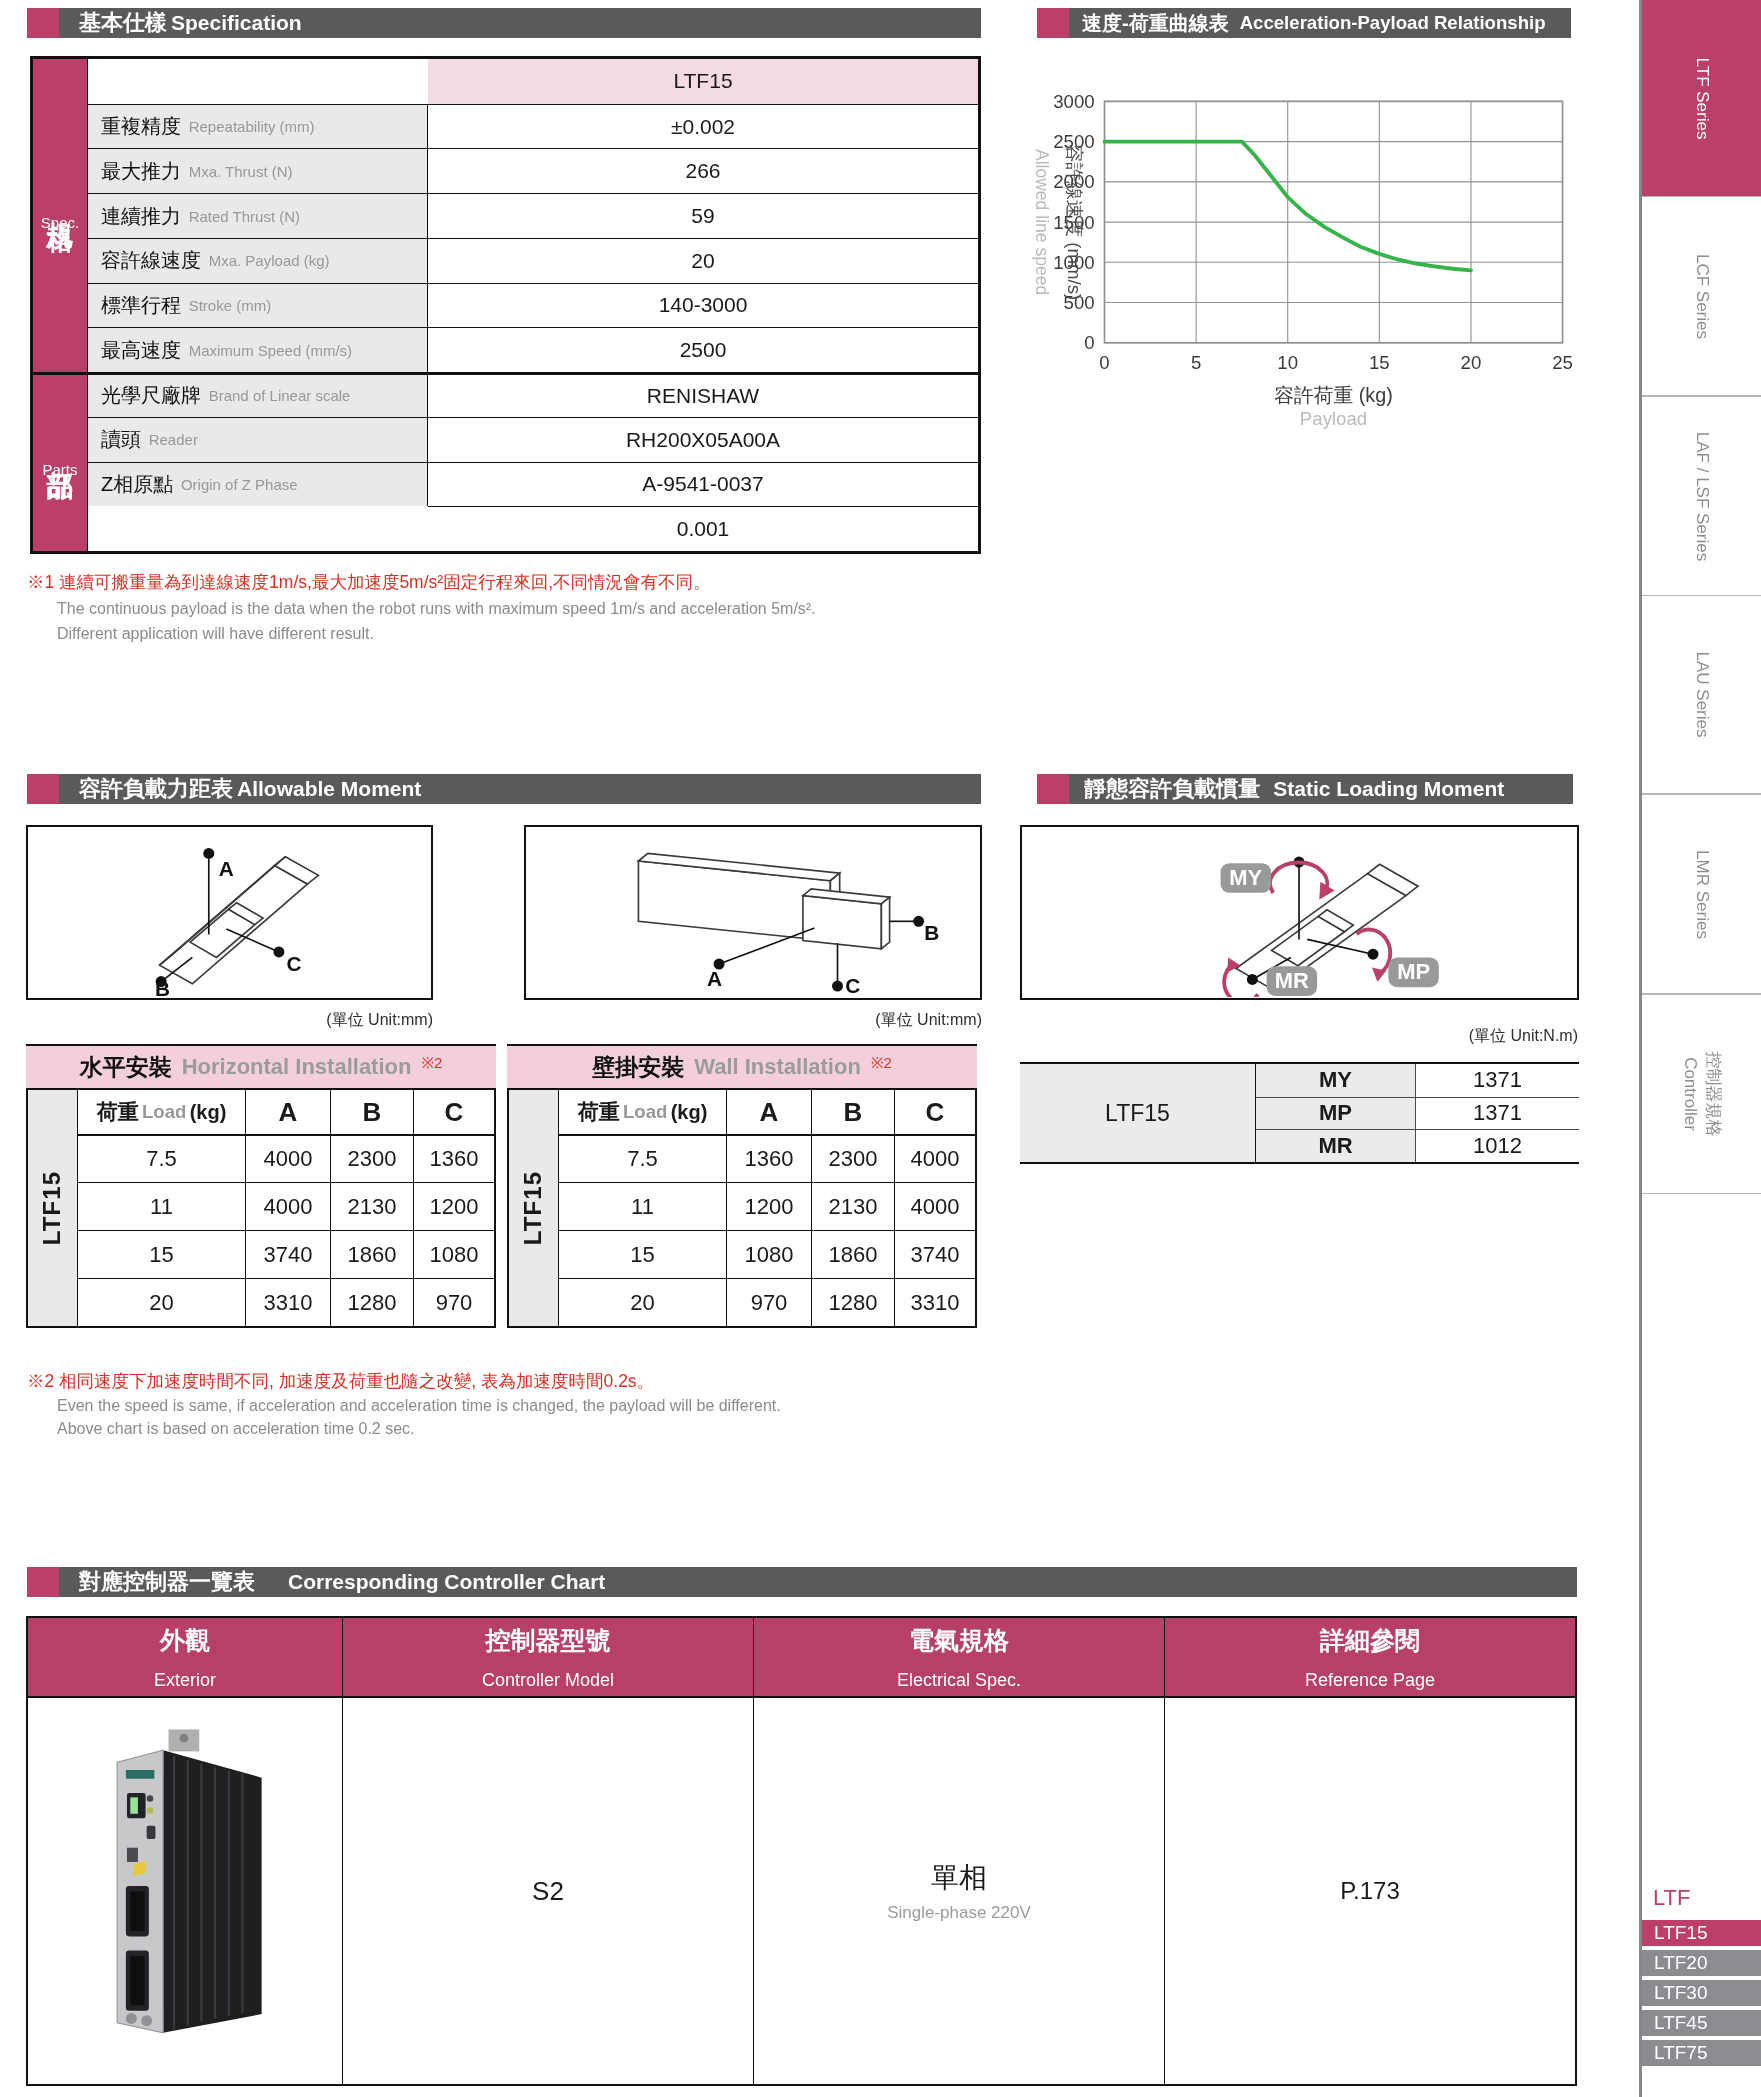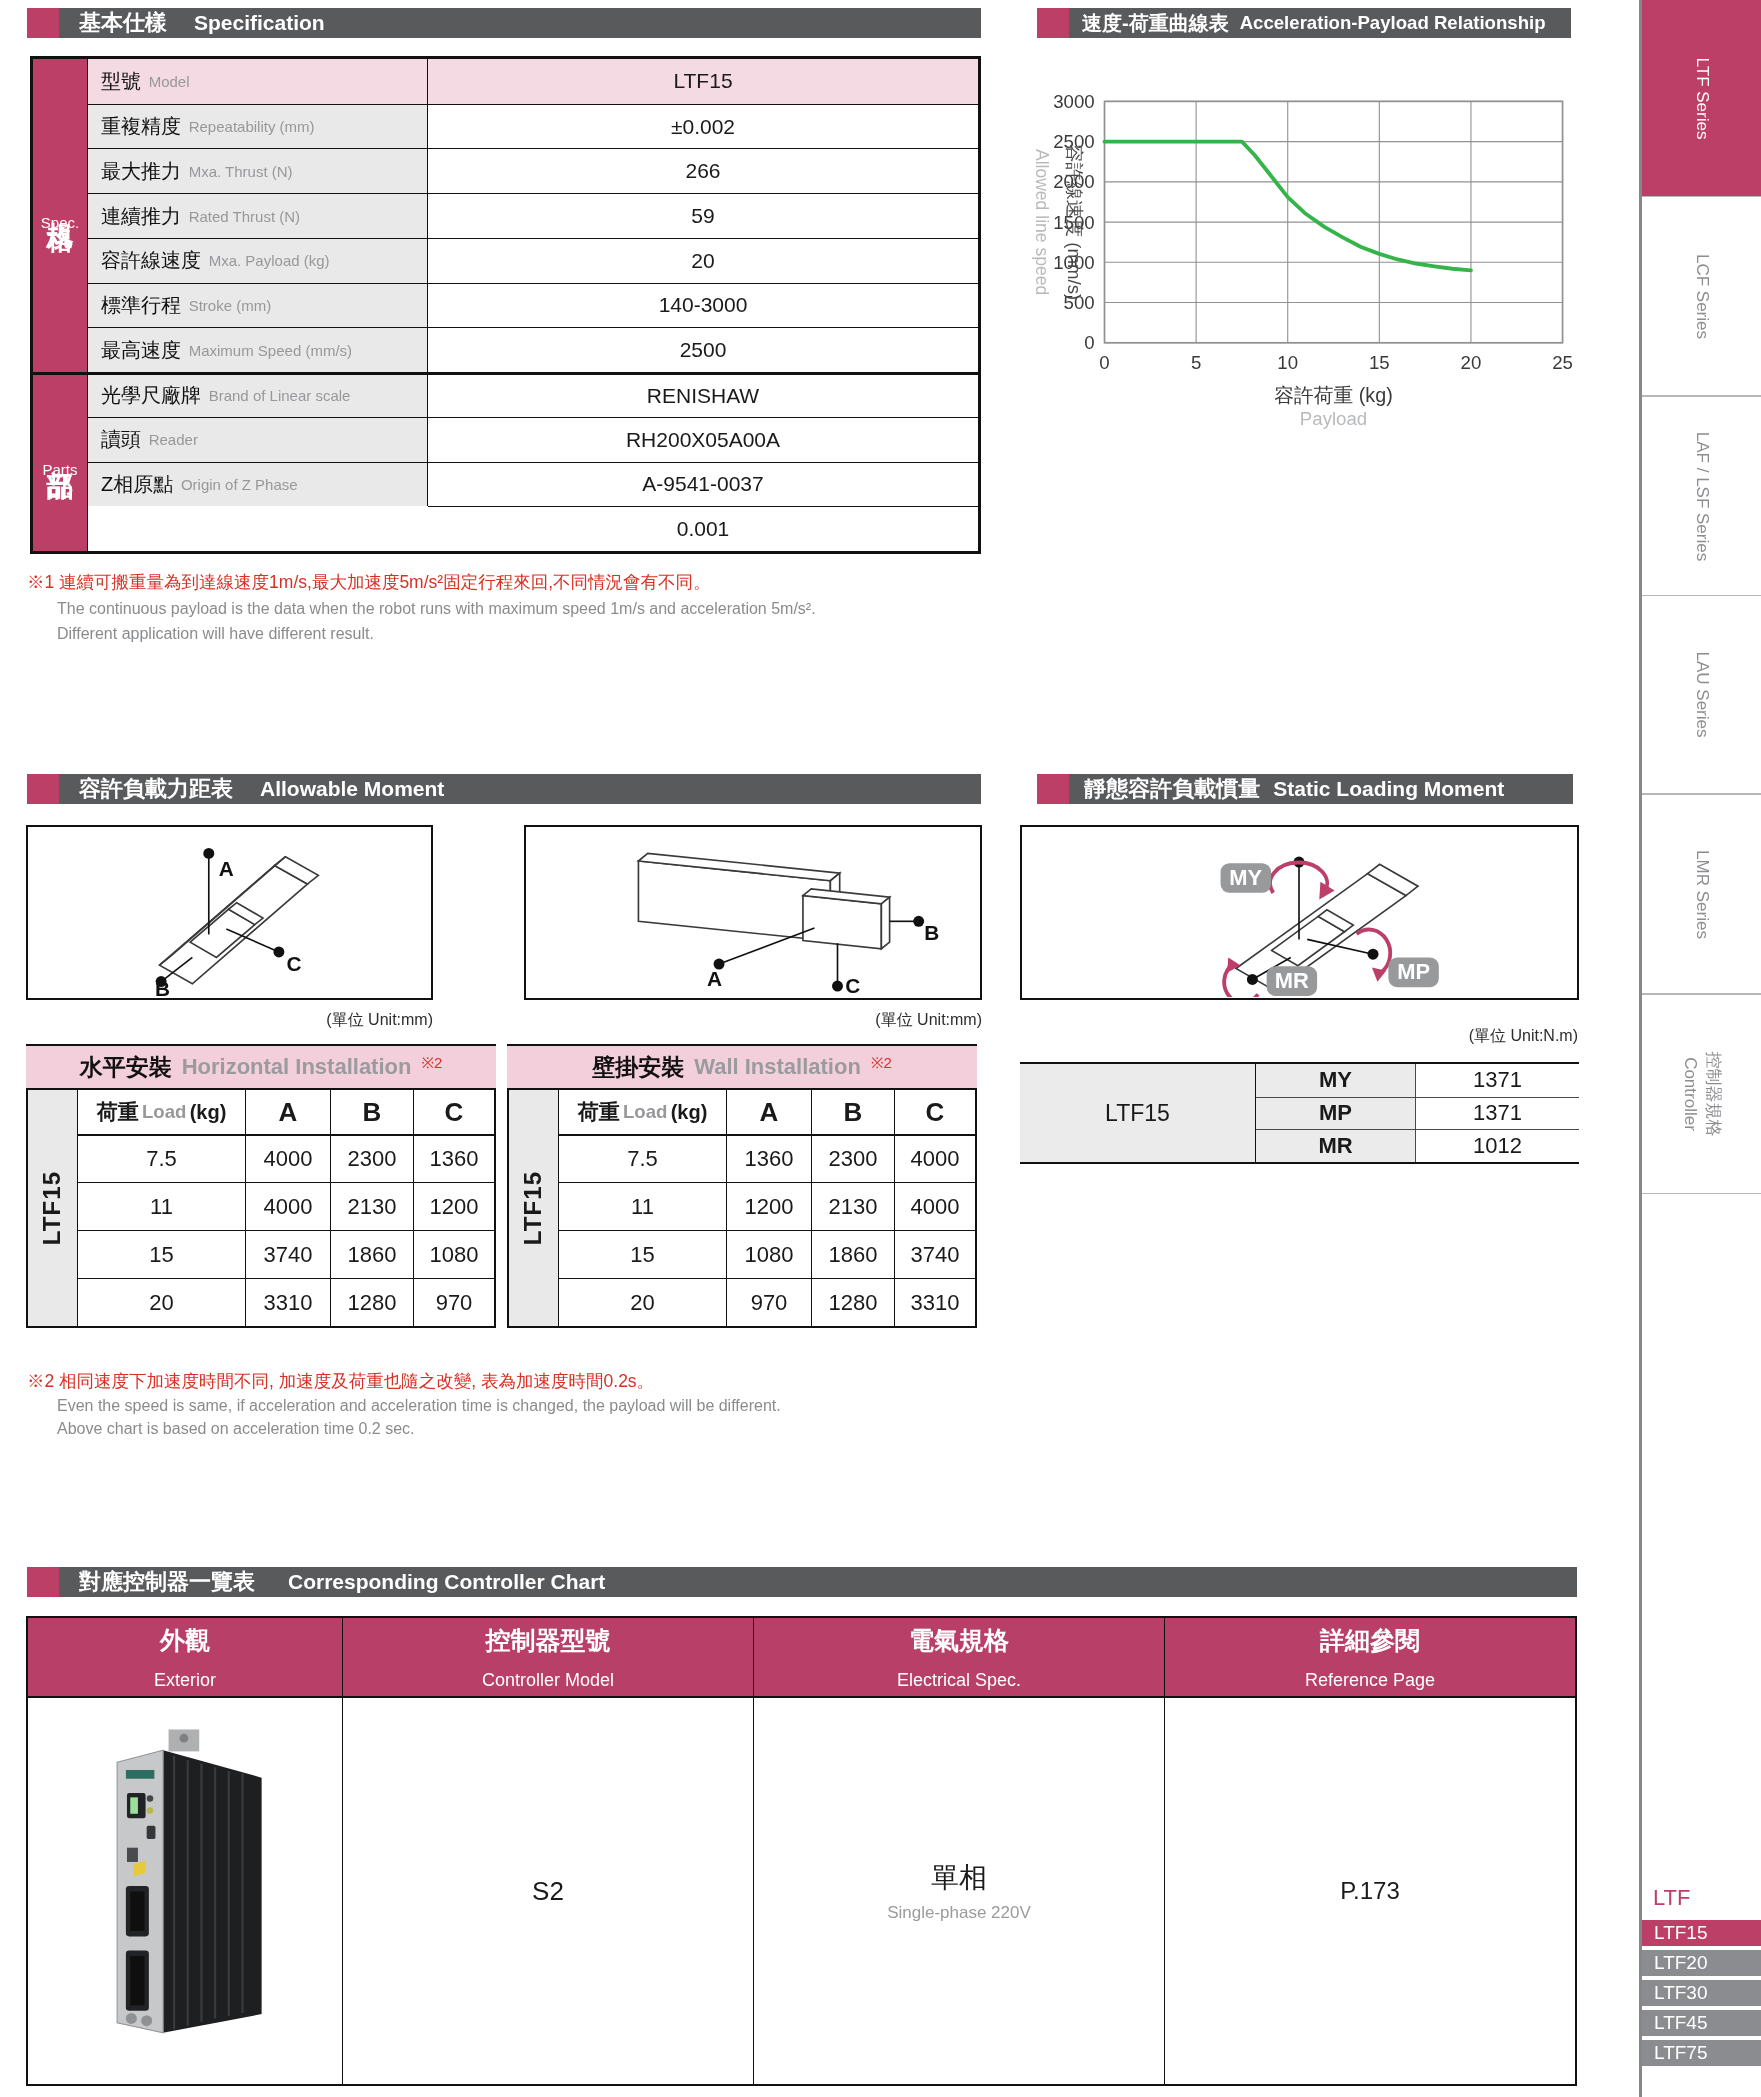--- a/index.html
+++ b/index.html
@@ -1,21 +1,21 @@
 <!DOCTYPE html>
 <html style="font-size:8.8px"><head>
 <meta charset="utf-8">
 <style>
   html,body{margin:0;padding:0;background:#fff;}
   body{width:1762px;height:2097px;position:relative;font-family:"Liberation Sans",sans-serif;color:#1a1a1a;overflow:hidden;}
   .abs{position:absolute;}
   
   .secbar{position:absolute;height:30px;display:flex;}
   .secbar .sq{width:32px;height:30px;background:#bc3f68;flex:none;}
-  .secbar .bar{flex:1;background:#595a5c;color:#fff;display:flex;align-items:center;padding-left:20px;gap:27px;overflow:hidden;}
+  .secbar .bar{flex:1;background:#595a5c;color:#fff;display:flex;align-items:center;padding-left:20px;gap:4px;overflow:hidden;}
   .secbar .zh{font-size:22px;font-weight:bold;white-space:nowrap;}
   .secbar .en{font-size:21px;font-weight:bold;white-space:nowrap;}
   
   #specTable{left:30px;top:56px;width:951px;height:498px;border:3.3px solid #111;box-sizing:border-box;
     display:grid;grid-template-columns:55px 340px 1fr;grid-template-rows:repeat(11,1fr);}
   .vstrip{grid-column:1;background:#bc3f68;color:#fff;display:flex;flex-direction:column;align-items:center;justify-content:center;gap:4.4px;border-right:1.6px solid #111;}
   .vstrip .zh{writing-mode:vertical-rl;text-orientation:upright;font-size:27px;font-weight:bold;letter-spacing:4.4px;}
   .vstrip .en{font-size:15px;}
   #strip-spec{grid-row:1/8;}
   #strip-parts{grid-row:8/12;border-top:3.3px solid #111;}
@@ -103,24 +103,20 @@
   <div id="specTable" class="abs">
     <div id="strip-spec" class="vstrip">
       <span class="zh">規格</span>
       <span class="en">Spec.</span>
     </div>
     <div id="strip-parts" class="vstrip">
       <span class="zh">部品</span>
       <span class="en">Parts</span>
     </div>
 
-    <div class="cl row0">
-        <span class="zh">型號</span>
-        <span class="en">Model</span>
-      </div>
     <div class="cv row0">LTF15</div>
     <div class="cl">
         <span class="zh">重複精度</span>
         <span class="en">Repeatability (mm)</span>
       </div>
     <div class="cv">±0.002</div>
     <div class="cl">
         <span class="zh">最大推力</span>
         <span class="en">Mxa. Thrust (N)</span>
       </div>

